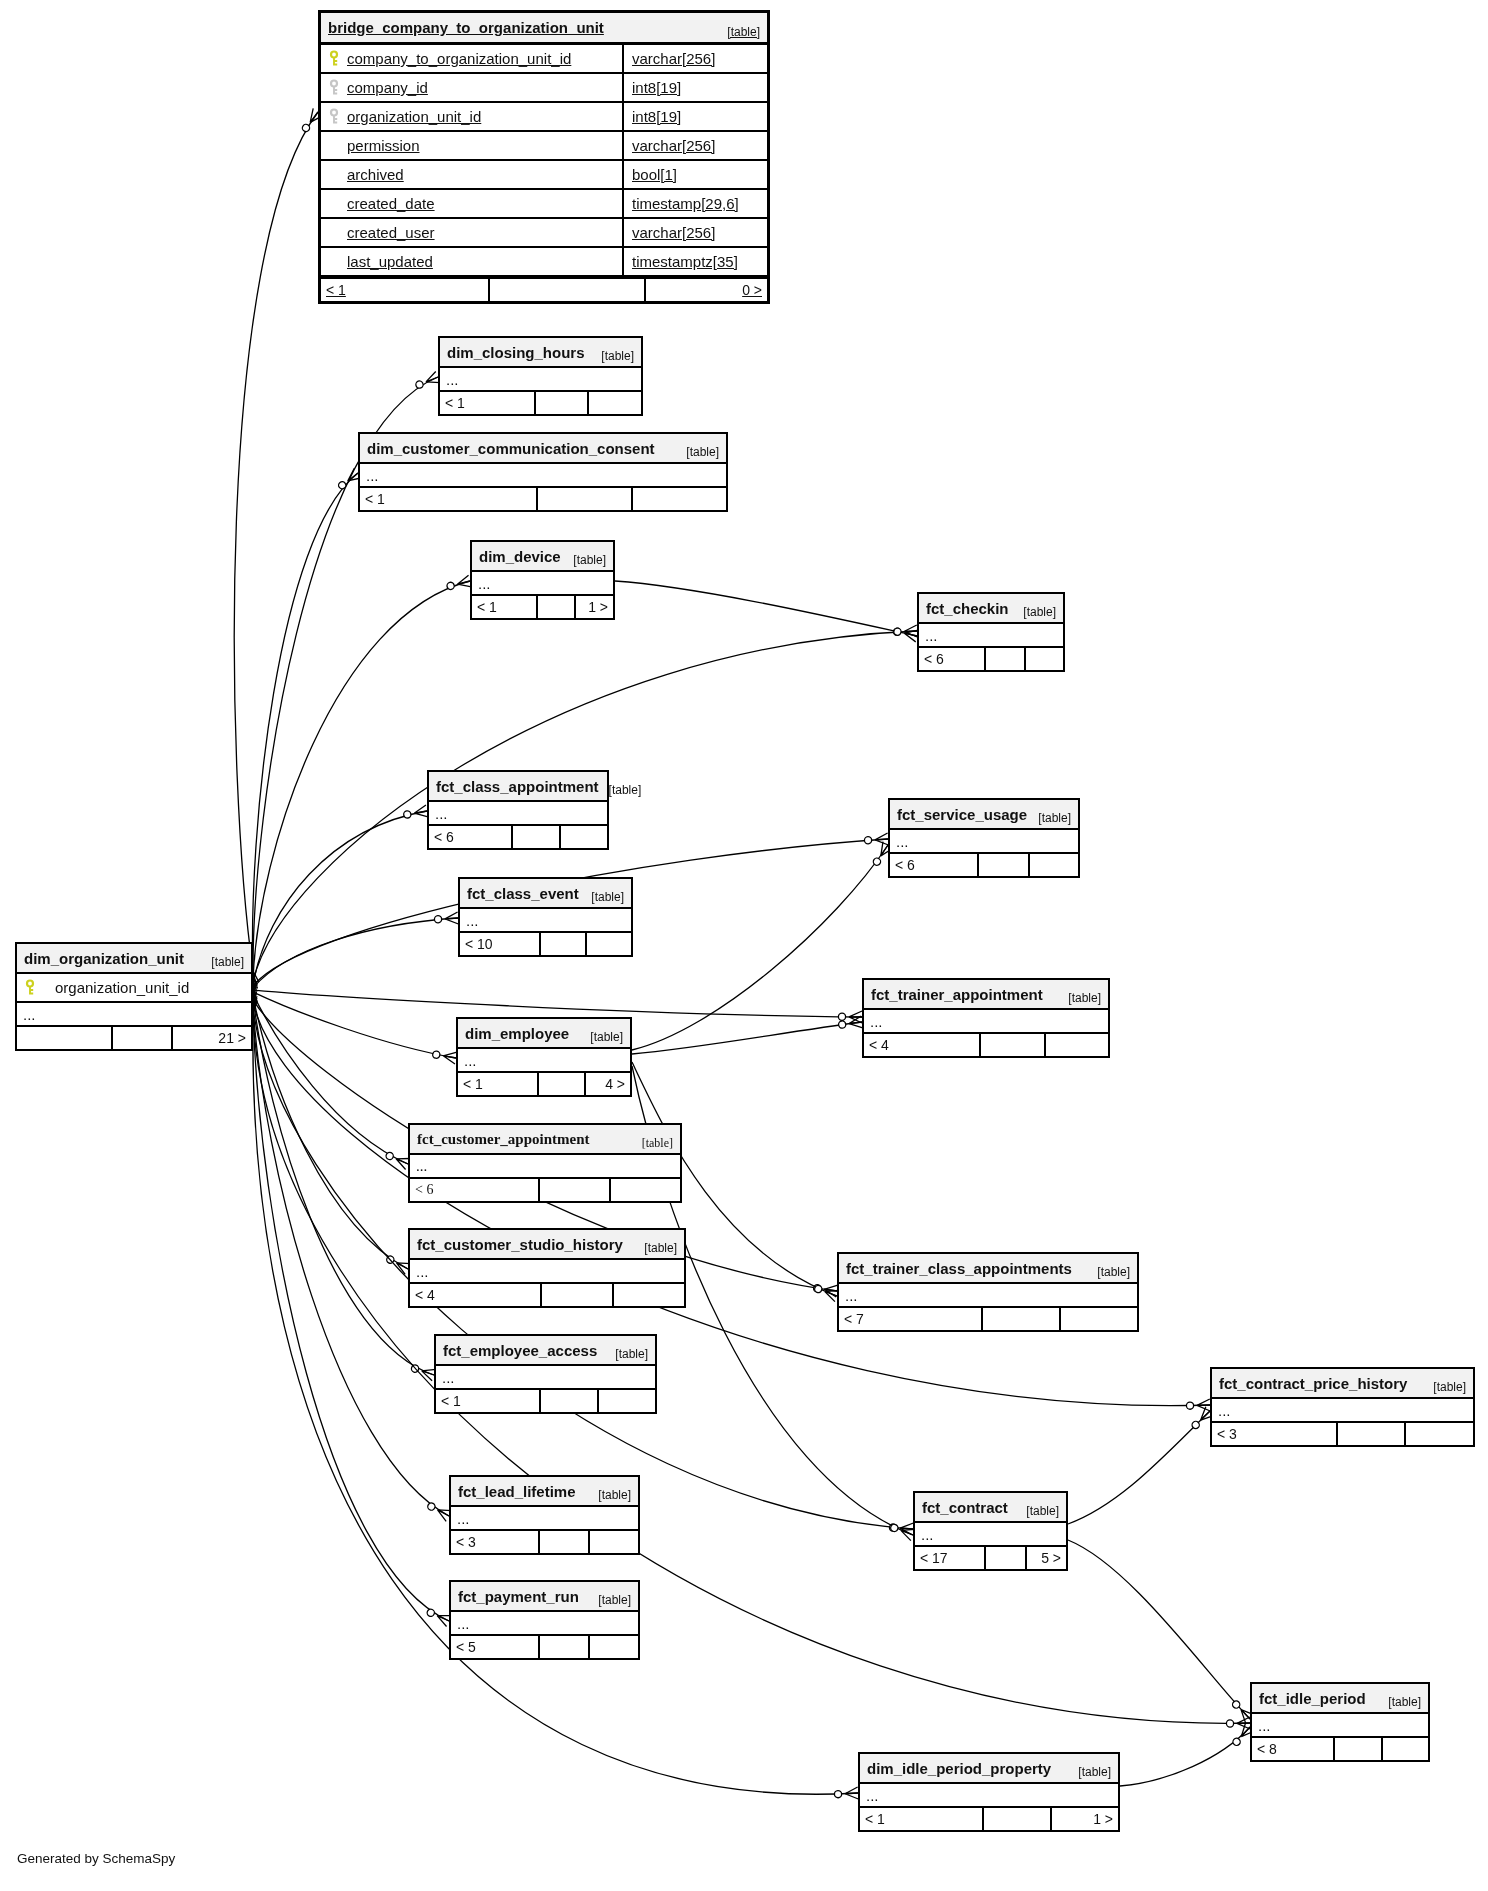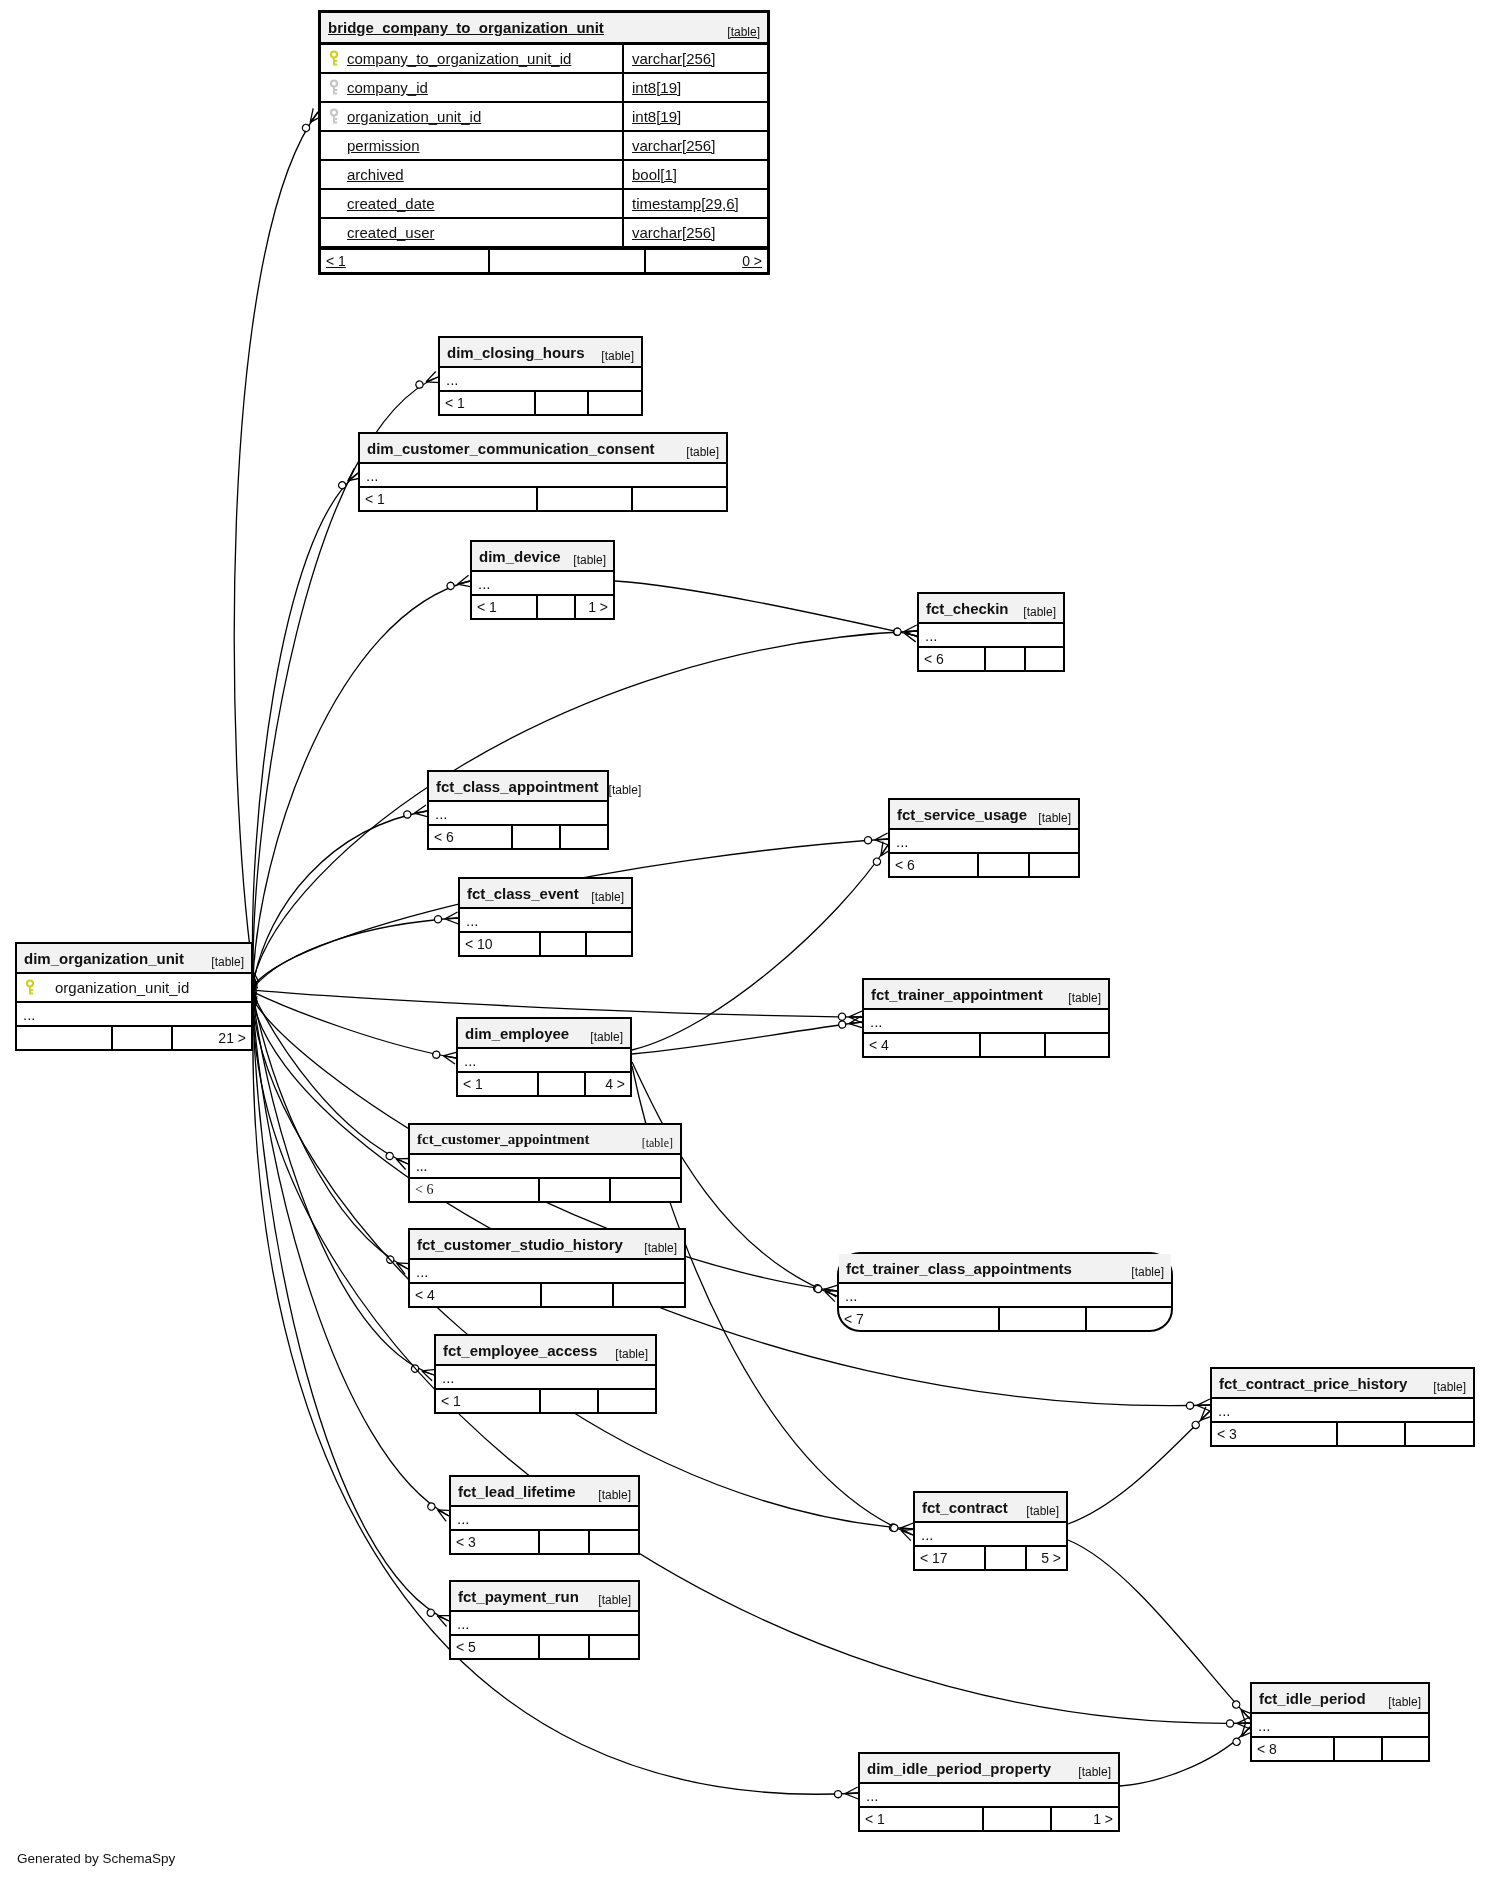--- a/index.html
+++ b/index.html
@@ -138,20 +138,25 @@
     <div class="rw">
       <span class="gut"></span>
       <span class="cn">created_date</span>
       <span class="ct">timestamp[29,6]</span>
     </div>
     <div class="rw">
       <span class="gut"></span>
       <span class="cn">created_user</span>
       <span class="ct">varchar[256]</span>
     </div>
+    <div class="rw">
+      <span class="gut"></span>
+      <span class="cn">last_updated</span>
+      <span class="ct">timestamptz[35]</span>
+    </div>
     <div class="ft">
       <span class="fc a">&lt; 1</span>
       <span class="fc b"></span>
       <span class="fc c">0 &gt;</span>
     </div>
   </div>
 
   <div class="tbl org" style="left:15px;top:942px;width:238px;">
     <div class="hd">
       <span class="nm">dim_organization_unit</span>
@@ -323,21 +328,21 @@
       <span class="tl">[table]</span>
     </div>
     <div class="rw el">...</div>
     <div class="ft">
       <span class="fc a">&lt; 1</span>
       <span class="fc b"></span>
       <span class="fc c"></span>
     </div>
   </div>
 
-  <div class="tbl" style="left:837px;top:1252px;width:336px;border-radius:23px;">
+  <div class="tbl" style="left:837px;top:1252px;width:302px;">
     <div class="hd">
       <span class="nm">fct_trainer_class_appointments</span>
       <span class="tl">[table]</span>
     </div>
     <div class="rw el">...</div>
     <div class="ft">
       <span class="fc a">&lt; 7</span>
       <span class="fc b"></span>
       <span class="fc c"></span>
     </div>

